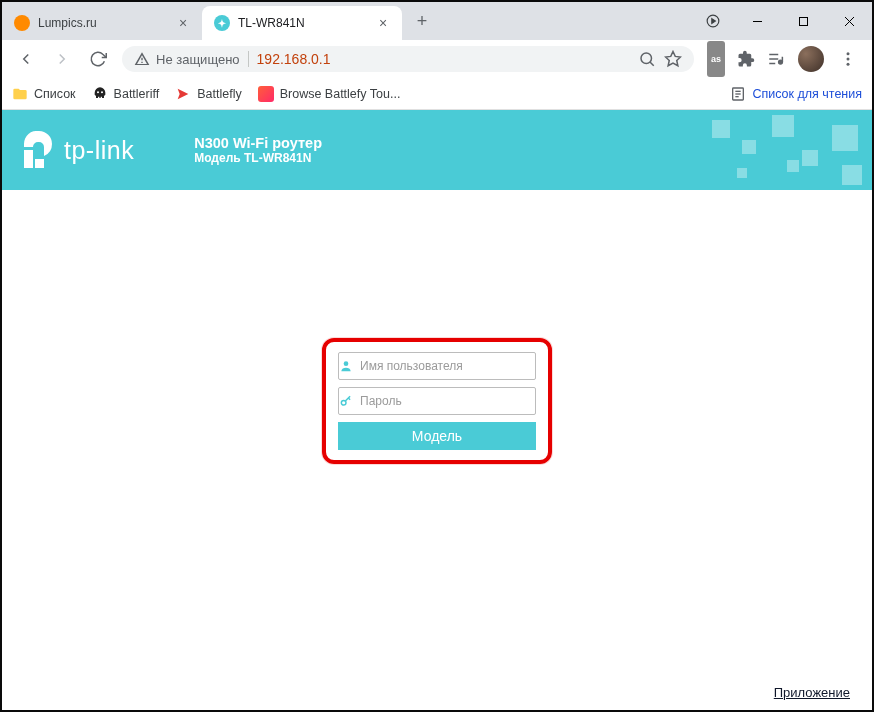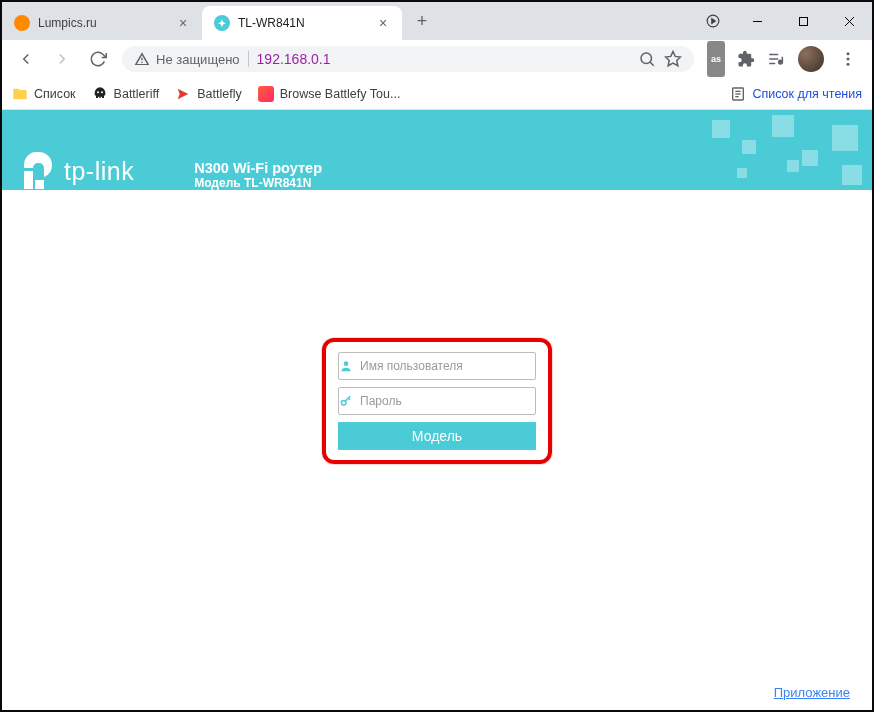--- a/index.html
+++ b/index.html
@@ -22,51 +22,51 @@
     .win-btn { width: 46px; height: 34px; display: flex; align-items: center; justify-content: center; cursor: pointer; }
     .win-btn svg { width: 11px; height: 11px; }
     
     .addr-row { display: flex; align-items: center; height: 38px; background: #fff; padding: 0 8px; gap: 4px; }
     .nav-btn { width: 32px; height: 32px; display: flex; align-items: center; justify-content: center; color: #5f6368; cursor: pointer; border-radius: 50%; }
     .nav-btn.disabled { color: #bdc1c6; }
     .nav-btn svg { width: 18px; height: 18px; }
     .addr-bar { flex: 1; display: flex; align-items: center; height: 26px; background: #f1f3f4; border-radius: 15px; padding: 0 12px; gap: 8px; margin: 0 4px; }
     .addr-warn { display: flex; align-items: center; gap: 6px; color: #5f6368; font-size: 13px; }
     .addr-divider { width: 1px; height: 16px; background: #c4c7c5; }
-    .addr-text { color: #a21caf; font-size: 14px; flex: 1; }
+    .addr-text { color: #c2410c; font-size: 14px; flex: 1; }
     .addr-icon { width: 18px; height: 18px; display: flex; align-items: center; justify-content: center; color: #5f6368; }
     .ext-row { display: flex; align-items: center; gap: 2px; }
     .ext-icon { width: 28px; height: 28px; display: flex; align-items: center; justify-content: center; cursor: pointer; }
     .avatar { width: 26px; height: 26px; border-radius: 50%; background: radial-gradient(circle at 30% 30%, #8b6f5c, #3d2f28); margin: 0 4px; }
     
     .bookmarks-row { display: flex; align-items: center; height: 32px; background: #fff; padding: 0 10px; gap: 16px; border-bottom: 1px solid #e0e0e0; }
     .bookmark { display: flex; align-items: center; gap: 6px; font-size: 12.5px; color: #3c4043; cursor: pointer; }
     .bookmark-icon { width: 16px; height: 16px; flex-shrink: 0; }
     .bookmarks-spacer { flex: 1; }
     .reading-list { display: flex; align-items: center; gap: 6px; font-size: 12.5px; color: #1d4ed8; cursor: pointer; }
     
     
     .page { position: relative; height: calc(712px - 38px - 38px - 32px - 4px); background: #fff; }
-    .tp-header { height: 80px; background: #4acbd6; display: flex; align-items: flex-end; padding: 0 20px; gap: 60px; position: relative; overflow: hidden; }
+    .tp-header { height: 80px; background: #4acbd6; display: flex; align-items: center; padding: 0 20px; gap: 60px; position: relative; overflow: hidden; }
     .tp-logo { display: flex; align-items: center; gap: 8px; }
     .tp-logo-text { color: #fff; font-size: 25px; font-weight: 400; letter-spacing: 0.5px; }
     .tp-model { color: #fff; }
     .tp-model-title { font-size: 14.5px; font-weight: bold; }
     .tp-model-sub { font-size: 12px; font-weight: bold; }
     .tp-deco { position: absolute; right: 0; top: 0; bottom: 0; width: 180px; opacity: 0.35; }
     
     .login-area { display: flex; align-items: flex-start; justify-content: center; padding-top: 148px; }
     .login-box { border: 4px solid #e60000; border-radius: 12px; padding: 10px 12px 10px 12px; box-shadow: 0 0 0 1px rgba(230,0,0,0.15); }
     .login-field { display: flex; align-items: center; width: 198px; height: 28px; border: 1px solid #bcbcbc; border-radius: 2px; background: #fff; margin-bottom: 7px; padding: 0 0; gap: 7px; }
     .login-field input { border: none; outline: none; flex: 1; font-size: 12px; color: #333; background: transparent; }
     .login-field input::placeholder { color: #9b9b9b; }
     .field-icon { width: 14px; height: 14px; flex-shrink: 0; }
     .login-btn { width: 198px; height: 28px; background: #4acbd6; color: #fff; font-size: 14px; border: none; cursor: pointer; display: flex; align-items: center; justify-content: center; }
     
-    .app-link { position: absolute; bottom: 10px; right: 22px; font-size: 13px; color: #3b82f6; text-decoration: underline; cursor: pointer; }
+    .app-link { position: absolute; bottom: 10px; right: 22px; font-size: 13px; color: #0f172a; text-decoration: underline; cursor: pointer; }
   </style>
 </head>
 <body>
 
 <div class="browser-chrome">
   <div class="tabs-row">
     <div class="tab inactive">
       <span class="tab-favicon" style="background:#ff8a00"></span>
       <span class="tab-title">Lumpics.ru</span>
       <span class="tab-close">×</span>

